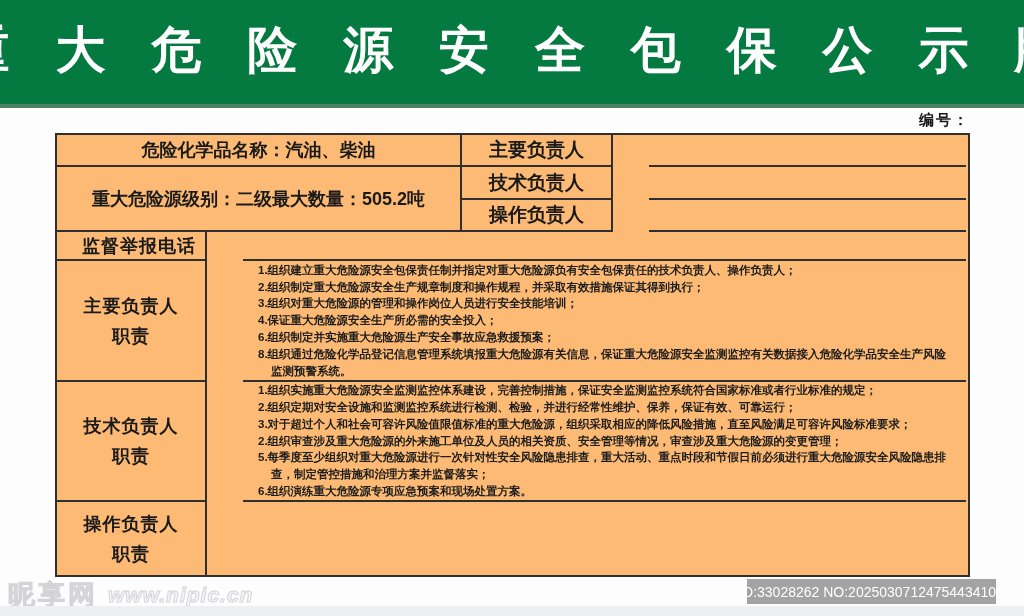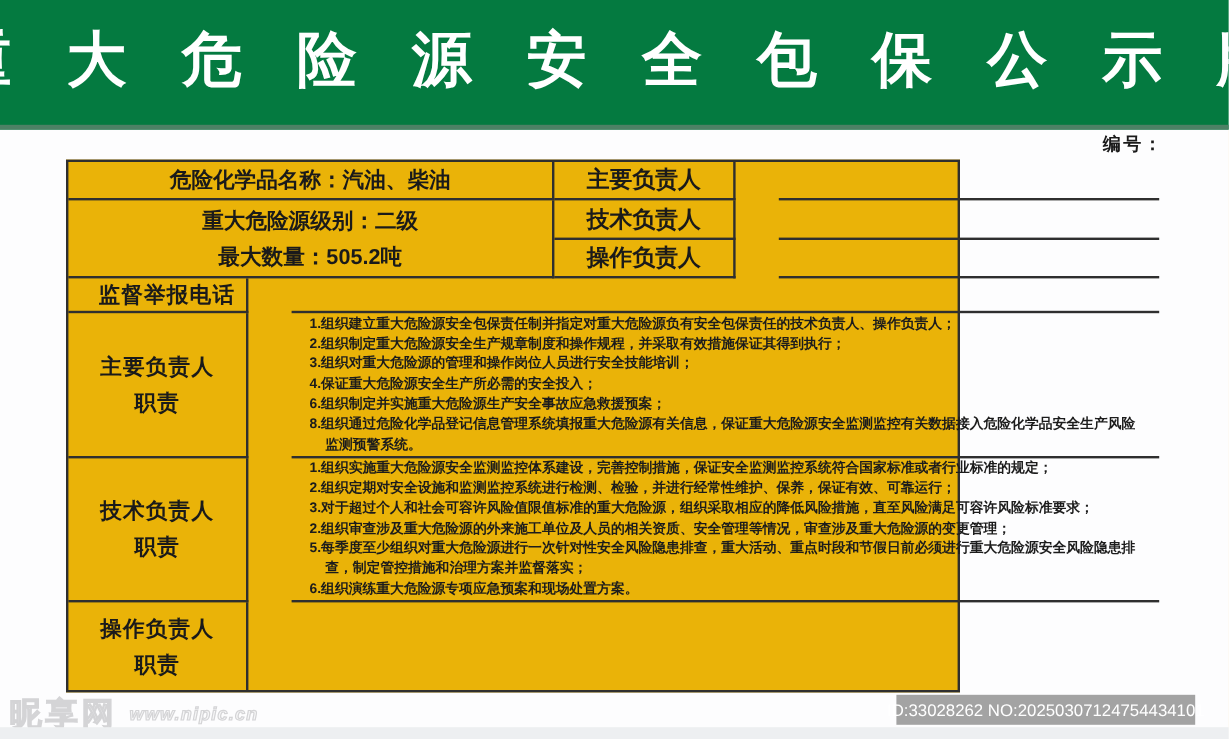--- a/index.html
+++ b/index.html
@@ -45,43 +45,43 @@
     font-size: 15px;
     font-weight: bold;
     color: #1a1a1a;
     letter-spacing: 2px;
   }
 
   
   .sheet {
     position: absolute;
     left: 55px; top: 133px;
-    width: 745px; height: 444px;
+    width: 915px; height: 444px;
     border: 2px solid #2f2f2f;
     display: grid;
     grid-template-columns: 150px 255px 151px 353px;
     grid-template-rows: 32px 33px 32px 29px 121px 120px auto;
-    background: #eab308;
+    background: #fdba74;
     color: #1a1a1a;
   }
   .cell {
     border-right: 2px solid #2f2f2f;
     border-bottom: 2px solid #2f2f2f;
     display: flex;
     align-items: center;
     justify-content: center;
     text-align: center;
     font-weight: bold;
     overflow: hidden;
   }
   .cell.no-r { border-right: none; margin-left: 36px; }
   .cell.no-b { border-bottom: none; }
 
   .cell-chem { grid-column: 1 / 3; grid-row: 1; font-size: 18px; }
-  .cell-level { grid-column: 1 / 3; grid-row: 2 / 4; flex-direction: column; font-size: 18px; line-height: 30px; }
+  .cell-level { grid-column: 1 / 3; grid-row: 2 / 4; font-size: 18px; line-height: 30px; }
   .role-label { font-size: 19px; }
   .role-r1 { grid-column: 3; grid-row: 1; }
   .role-r2 { grid-column: 3; grid-row: 2; }
   .role-r3 { grid-column: 3; grid-row: 3; }
   .role-v1 { grid-column: 4; grid-row: 1; }
   .role-v2 { grid-column: 4; grid-row: 2; }
   .role-v3 { grid-column: 4; grid-row: 3; }
 
   .cell-hotline-label { grid-column: 1; grid-row: 4; font-size: 18px; letter-spacing: 1px; padding-left: 16px; }
   .cell-hotline-value { grid-column: 2 / 5; grid-row: 4; }
@@ -122,21 +122,21 @@
     justify-content: space-between;
   }
   .wm-logo {
     font-size: 27px;
     font-weight: bold;
     color: #f7f7f8;
     -webkit-text-stroke: 1px #d4d4d6;
     letter-spacing: 3px;
   }
   .wm-url {
-    font-size: 15px;
+    font-size: 21px;
     font-weight: bold;
     font-style: italic;
     color: #f7f7f8;
     -webkit-text-stroke: 1px #d4d4d6;
     letter-spacing: 1px;
   }
   .wm-id {
     position: absolute;
     left: 747px; top: 579px;
     width: 249px; height: 25px;

